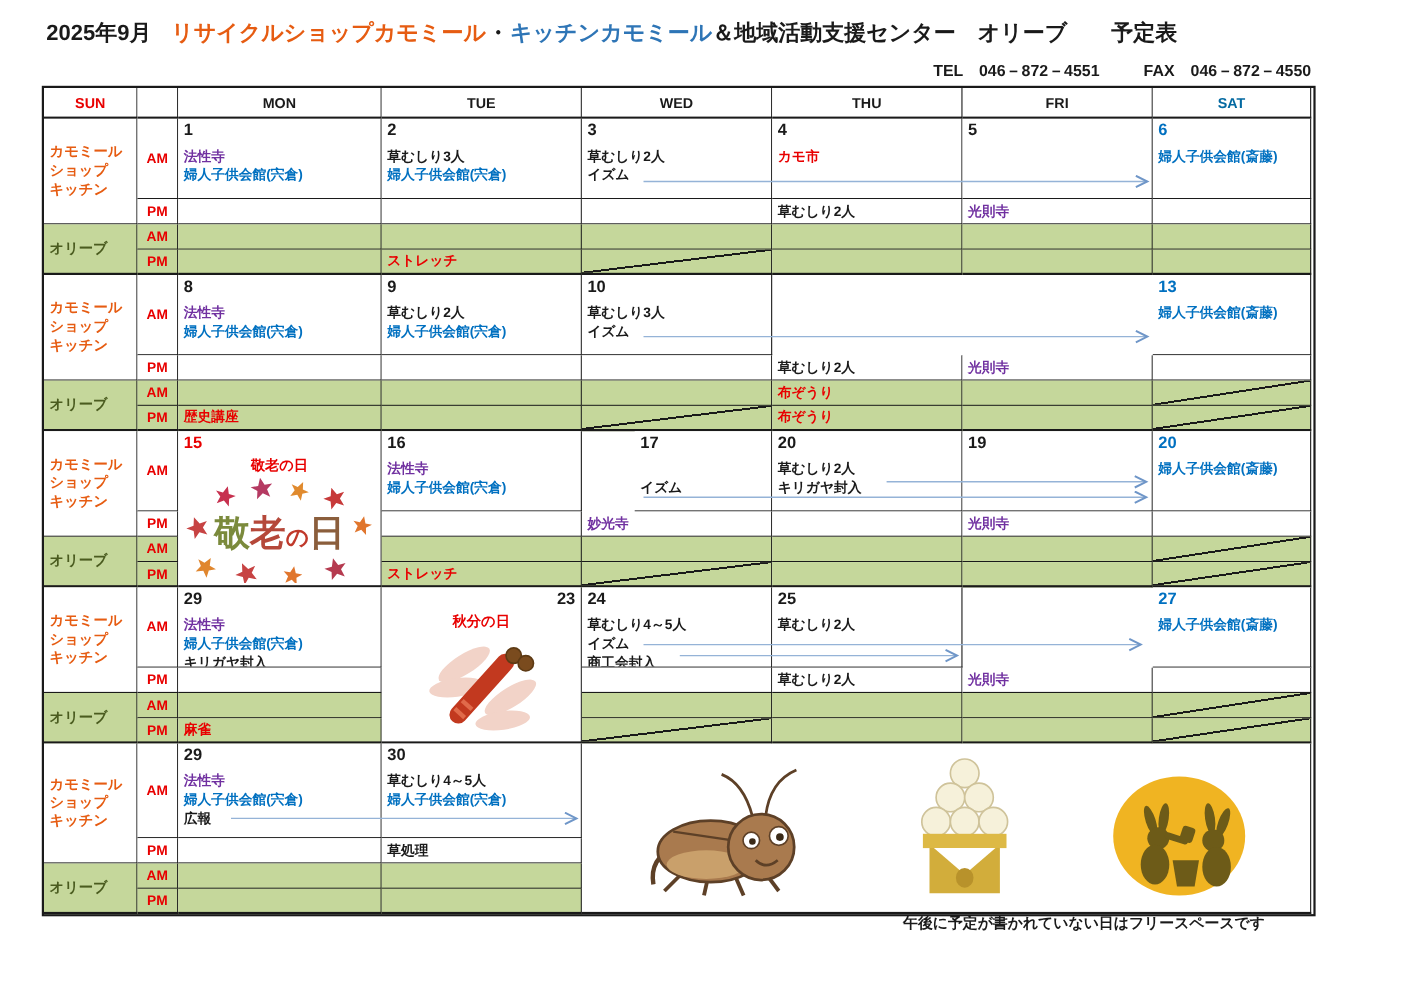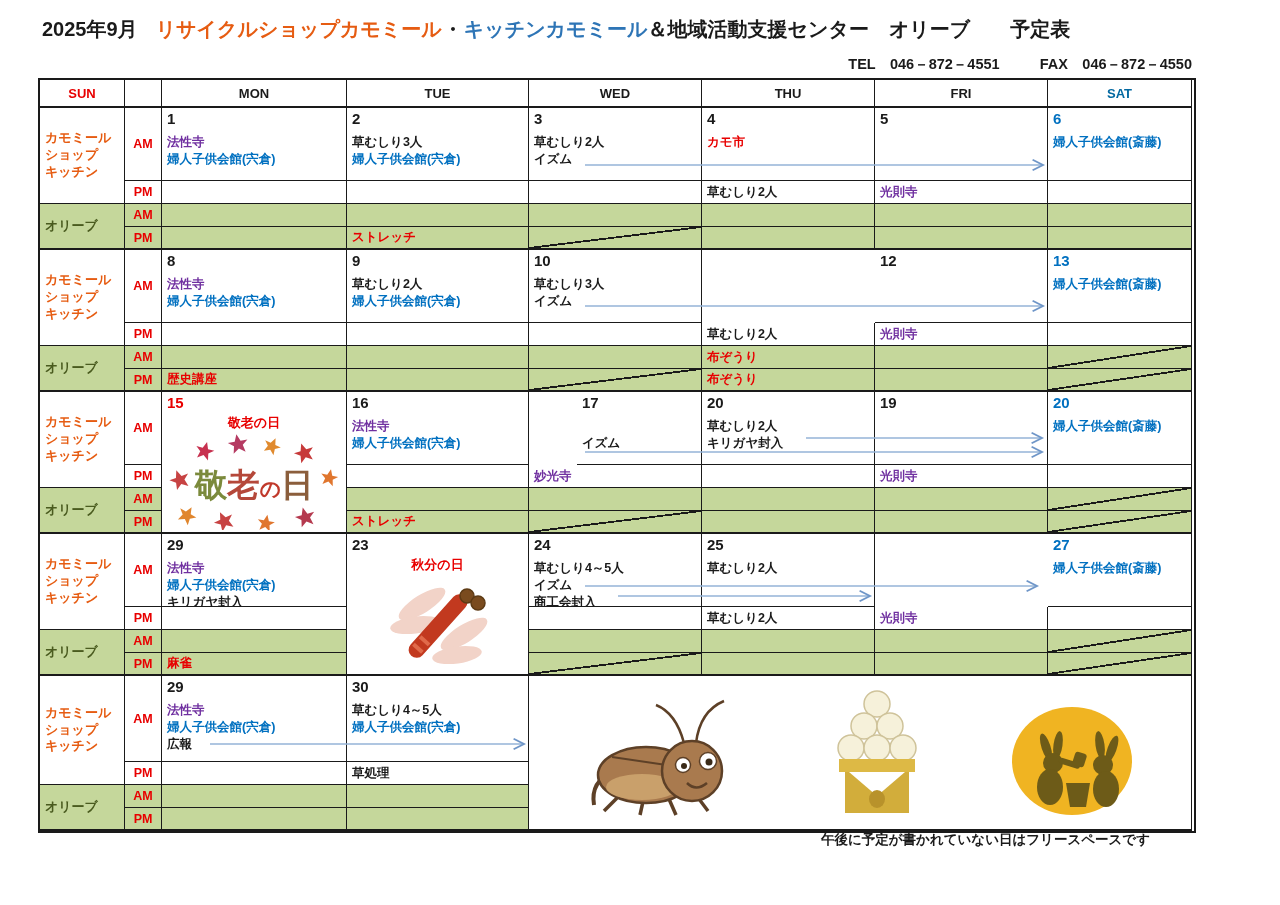--- a/index.html
+++ b/index.html
@@ -156,23 +156,20 @@
         <div class="cell line-cell g wk-end diag" style="grid-area: 9 / 5 / 10 / 6;"></div>
         <div class="cell line-cell" style="grid-area: 7 / 6 / 8 / 7;">
           <div class="ev" style="color: rgb(26, 26, 26);">草むしり2人</div>
         </div>
         <div class="cell line-cell g" style="grid-area: 8 / 6 / 9 / 7;">
           <div class="ev" style="color: rgb(232, 0, 0);">布ぞうり</div>
         </div>
         <div class="cell line-cell g wk-end" style="grid-area: 9 / 6 / 10 / 7;">
           <div class="ev" style="color: rgb(232, 0, 0);">布ぞうり</div>
         </div>
-        <div class="cell am-cell" style="grid-area: 6 / 7 / 7 / 8;">
-          <div class="date" style="color: rgb(26, 26, 26);">12</div>
-        </div>
         <div class="cell line-cell" style="grid-area: 7 / 7 / 8 / 8;">
           <div class="ev" style="color: rgb(112, 48, 160);">光則寺</div>
         </div>
         <div class="cell line-cell g" style="grid-area: 8 / 7 / 9 / 8;"></div>
         <div class="cell line-cell g wk-end" style="grid-area: 9 / 7 / 10 / 8;"></div>
         <div class="cell am-cell" style="grid-area: 6 / 8 / 7 / 9;">
           <div class="date" style="color: rgb(0, 112, 192);">13</div>
           <div class="ev" style="color: rgb(0, 112, 192);">婦人子供会館(斎藤)</div>
         </div>
         <div class="cell line-cell" style="grid-area: 7 / 8 / 8 / 9;"></div>
@@ -268,21 +265,21 @@
           <div class="ev" style="color: rgb(112, 48, 160);">法性寺</div>
           <div class="ev" style="color: rgb(0, 112, 192);">婦人子供会館(宍倉)</div>
           <div class="ev" style="color: rgb(26, 26, 26);">キリガヤ封入</div>
         </div>
         <div class="cell line-cell" style="grid-area: 15 / 3 / 16 / 4;"></div>
         <div class="cell line-cell g" style="grid-area: 16 / 3 / 17 / 4;"></div>
         <div class="cell line-cell g wk-end" style="grid-area: 17 / 3 / 18 / 4;">
           <div class="ev" style="color: rgb(232, 0, 0);">麻雀</div>
         </div>
         <div class="cell holiday wk-end" style="grid-area: 14 / 4 / 18 / 5;">
-          <div class="date" style="color: rgb(26, 26, 26);">23</div>
+          <div class="date" style="color: rgb(26, 26, 26); text-align: right;">23</div>
           <div class="holiday-name" style="color: rgb(232, 0, 0);">秋分の日</div>
           <div class="illus">
             <svg width="132" height="92" viewBox="0 0 132 92">
  <ellipse cx="50" cy="28" rx="27" ry="9" fill="#f2d3c8" transform="rotate(-32 50 28)"></ellipse>
  <ellipse cx="43" cy="49" rx="25" ry="8.5" fill="#f2d3c8" transform="rotate(-8 43 49)"></ellipse>
  <ellipse cx="92" cy="58" rx="27" ry="9" fill="#f2d3c8" transform="rotate(-32 92 58)"></ellipse>
  <ellipse cx="85" cy="79" rx="25" ry="8.5" fill="#f2d3c8" transform="rotate(-8 85 79)"></ellipse>
  <g transform="translate(66,50) rotate(42)">
    <rect x="-8" y="-40" width="16" height="80" rx="8" fill="#c2391f"></rect>
    <rect x="-6" y="18" width="12" height="4" fill="#e06a4a"></rect>

